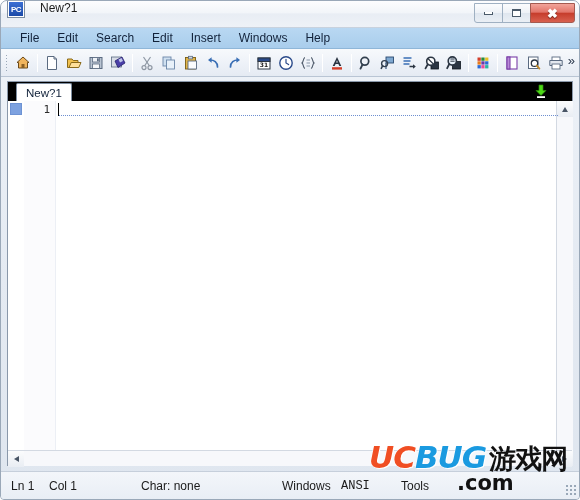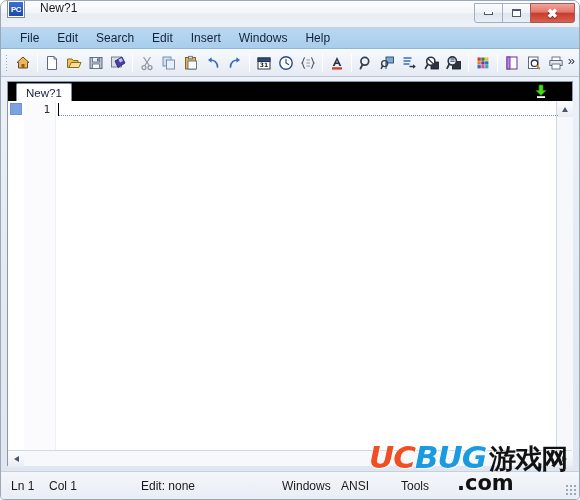--- a/index.html
+++ b/index.html
@@ -575,23 +575,23 @@
         <div class="sb-arrow">
           <span class="arrow-tri tri-right"></span>
         </div>
       </div>
     </div>
   </div>
 
   <div id="statusbar">
     <div class="sb-cell" style="left:10px;">Ln 1</div>
     <div class="sb-cell" style="left:48px;">Col 1</div>
-    <div class="sb-cell" style="left:140px;">Edit: none</div>
+    <div class="sb-cell" style="left:140px;">Char: none</div>
     <div class="sb-cell" style="left:281px;">Windows</div>
-    <div class="sb-cell" style="left:340px;">ANSI</div>
+    <div class="sb-cell" style="left:340px;font-family:Liberation Mono, monospace;">ANSI</div>
     <div class="sb-cell" style="left:400px;">Tools</div>
     <div id="sb-grip"></div>
   </div>
 
   <div id="watermark">
     <div id="wm-com">.com</div>
     <div id="wm-main">
       <span class="wm-uc">UC</span><span class="wm-bug">BUG</span><span class="wm-cn">游戏网</span>
     </div>
   </div>

